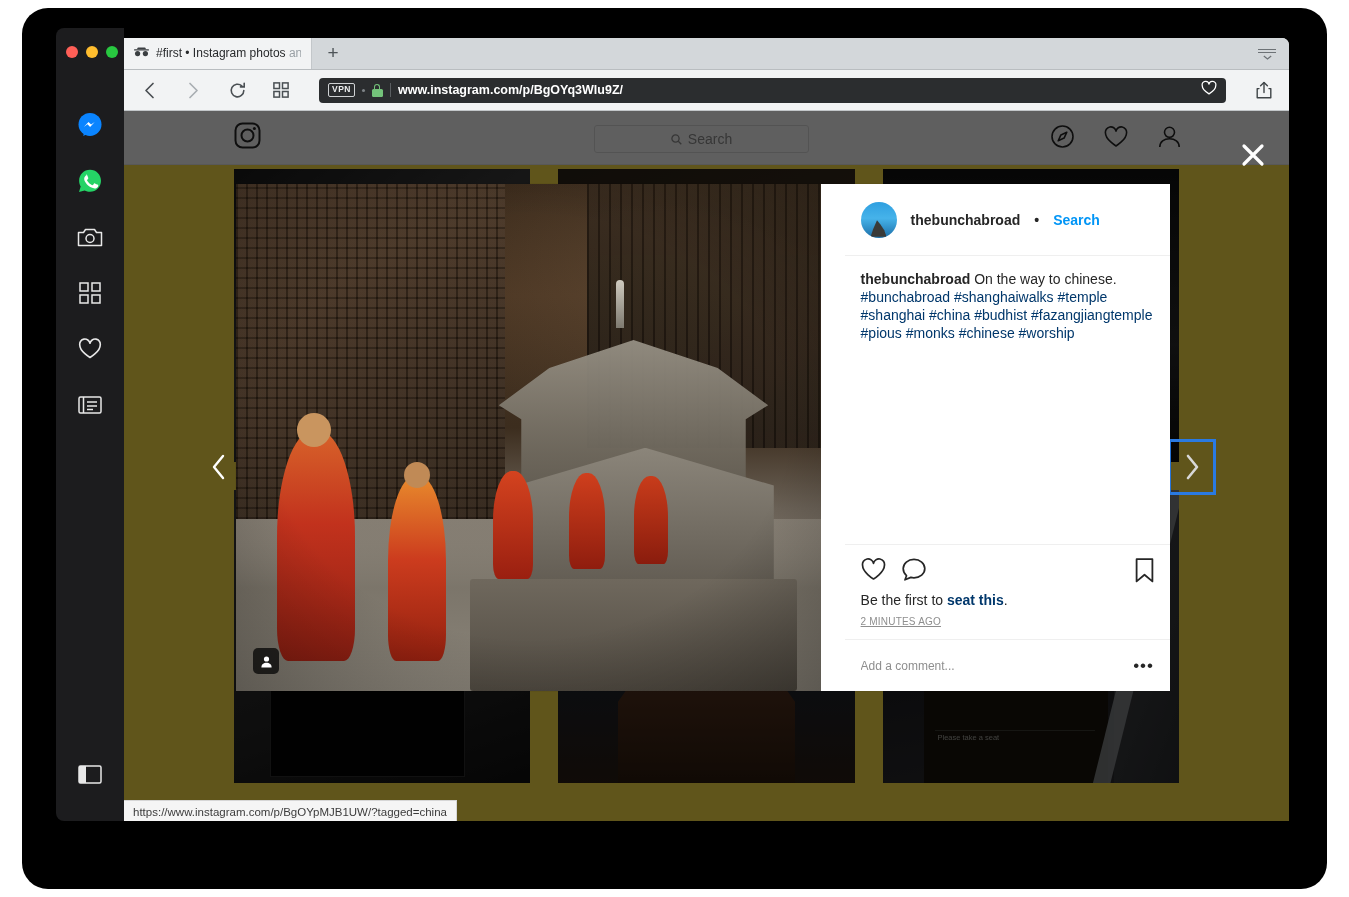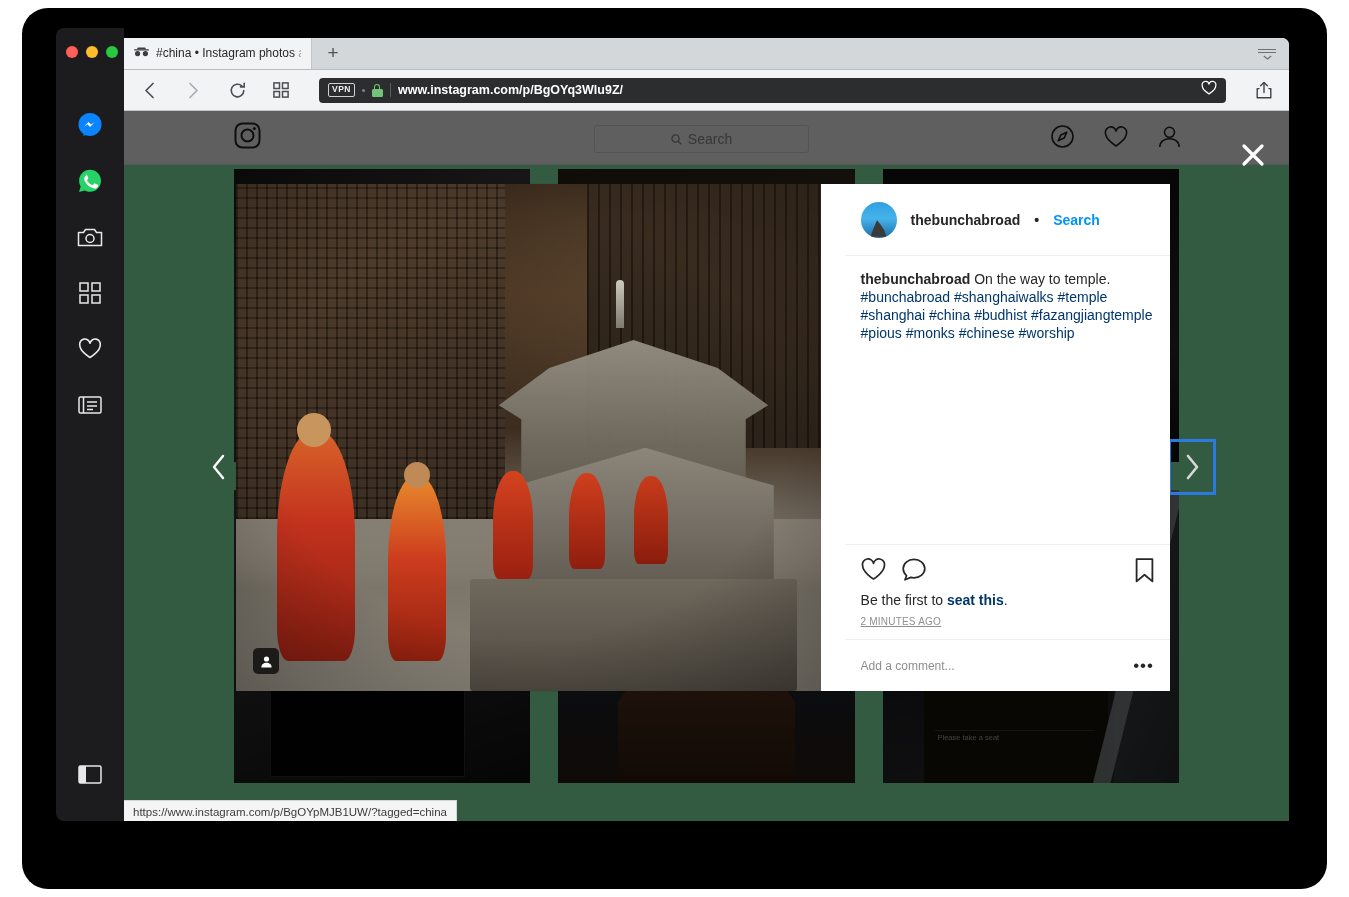--- a/index.html
+++ b/index.html
@@ -141,21 +141,21 @@
   .addr-heart {
     position: absolute; right: 9px; top: 50%; transform: translateY(-50%);
     color: #ffffff;
   }
   .share-btn { width: 26px; height: 26px; display: flex; align-items: center; justify-content: center; color: #3f4447; }
 
   
   .page {
     position: relative;
     height: calc(783px - 32px - 40px);
-    background: #86efac;
+    background: #fde047;
     overflow: hidden;
   }
   .ig-header {
     position: relative;
     height: 54px;
     background: #fafafa;
     border-bottom: 1px solid #e6e6e6;
     display: flex; align-items: center;
   }
   .ig-logo { position: absolute; left: 110px; top: 11px; }
@@ -467,21 +467,21 @@
     <div class="tabstrip">
       <div class="tab">
         <span>
           <svg width="15" height="11" viewBox="0 0 15 11" fill="#3b3f42">
               <rect x="0" y="3.2" width="15" height="1.3" rx=".6"></rect>
               <path d="M4.3 1.4h6.4c.5 0 .8.3.9.7l.3 1.1H3.1l.3-1.1c.1-.4.4-.7.9-.7z"></path>
               <circle cx="3.6" cy="7.6" r="2.6"></circle>
               <circle cx="11.4" cy="7.6" r="2.6"></circle>
             </svg>
         </span>
-        <span class="tab-title"><span>#china • Instagram photos </span><span class="fade">an</span></span>
+        <span class="tab-title"><span>#first • Instagram photos </span><span class="fade">an</span></span>
       </div>
       <div class="new-tab">+</div>
       <div class="tab-overview">
         <span class="ln"></span>
           <span class="ln"></span>
         <svg width="9" height="5" viewBox="0 0 9 5" fill="none" stroke="#6d7276" stroke-width="1.2">
             <path d="M.8 1l3.7 3 3.7-3"></path>
           </svg>
       </div>
     </div>
@@ -649,21 +649,21 @@
         <div class="lb-side">
           <div class="lb-user">
             <div class="avatar"></div>
             <span class="uname">thebunchabroad</span>
             <span class="sep-dot">•</span>
             <span class="follow">Search</span>
           </div>
 
           <div class="lb-caption">
             <span class="cap-user">thebunchabroad</span>
-            <span>On the way to temple.</span>
+            <span>On the way to chinese.</span>
             <span class="hashtag">#bunchabroad #shanghaiwalks #temple #shanghai #china #budhist #fazangjiangtemple #pious #monks #chinese #worship</span>
           </div>
 
           <div class="lb-actions">
             <div class="act-row">
               <span>
                 <svg width="25" height="23" viewBox="0 0 25 23" fill="none" stroke="#262626" stroke-width="1.7">
                     <path d="M12.5 21S1.6 14.2 1.6 7.5A5.3 5.3 0 0 1 12.5 5.4 5.3 5.3 0 0 1 23.4 7.5C23.4 14.2 12.5 21 12.5 21z" stroke-linejoin="round"></path>
                   </svg>
               </span>

